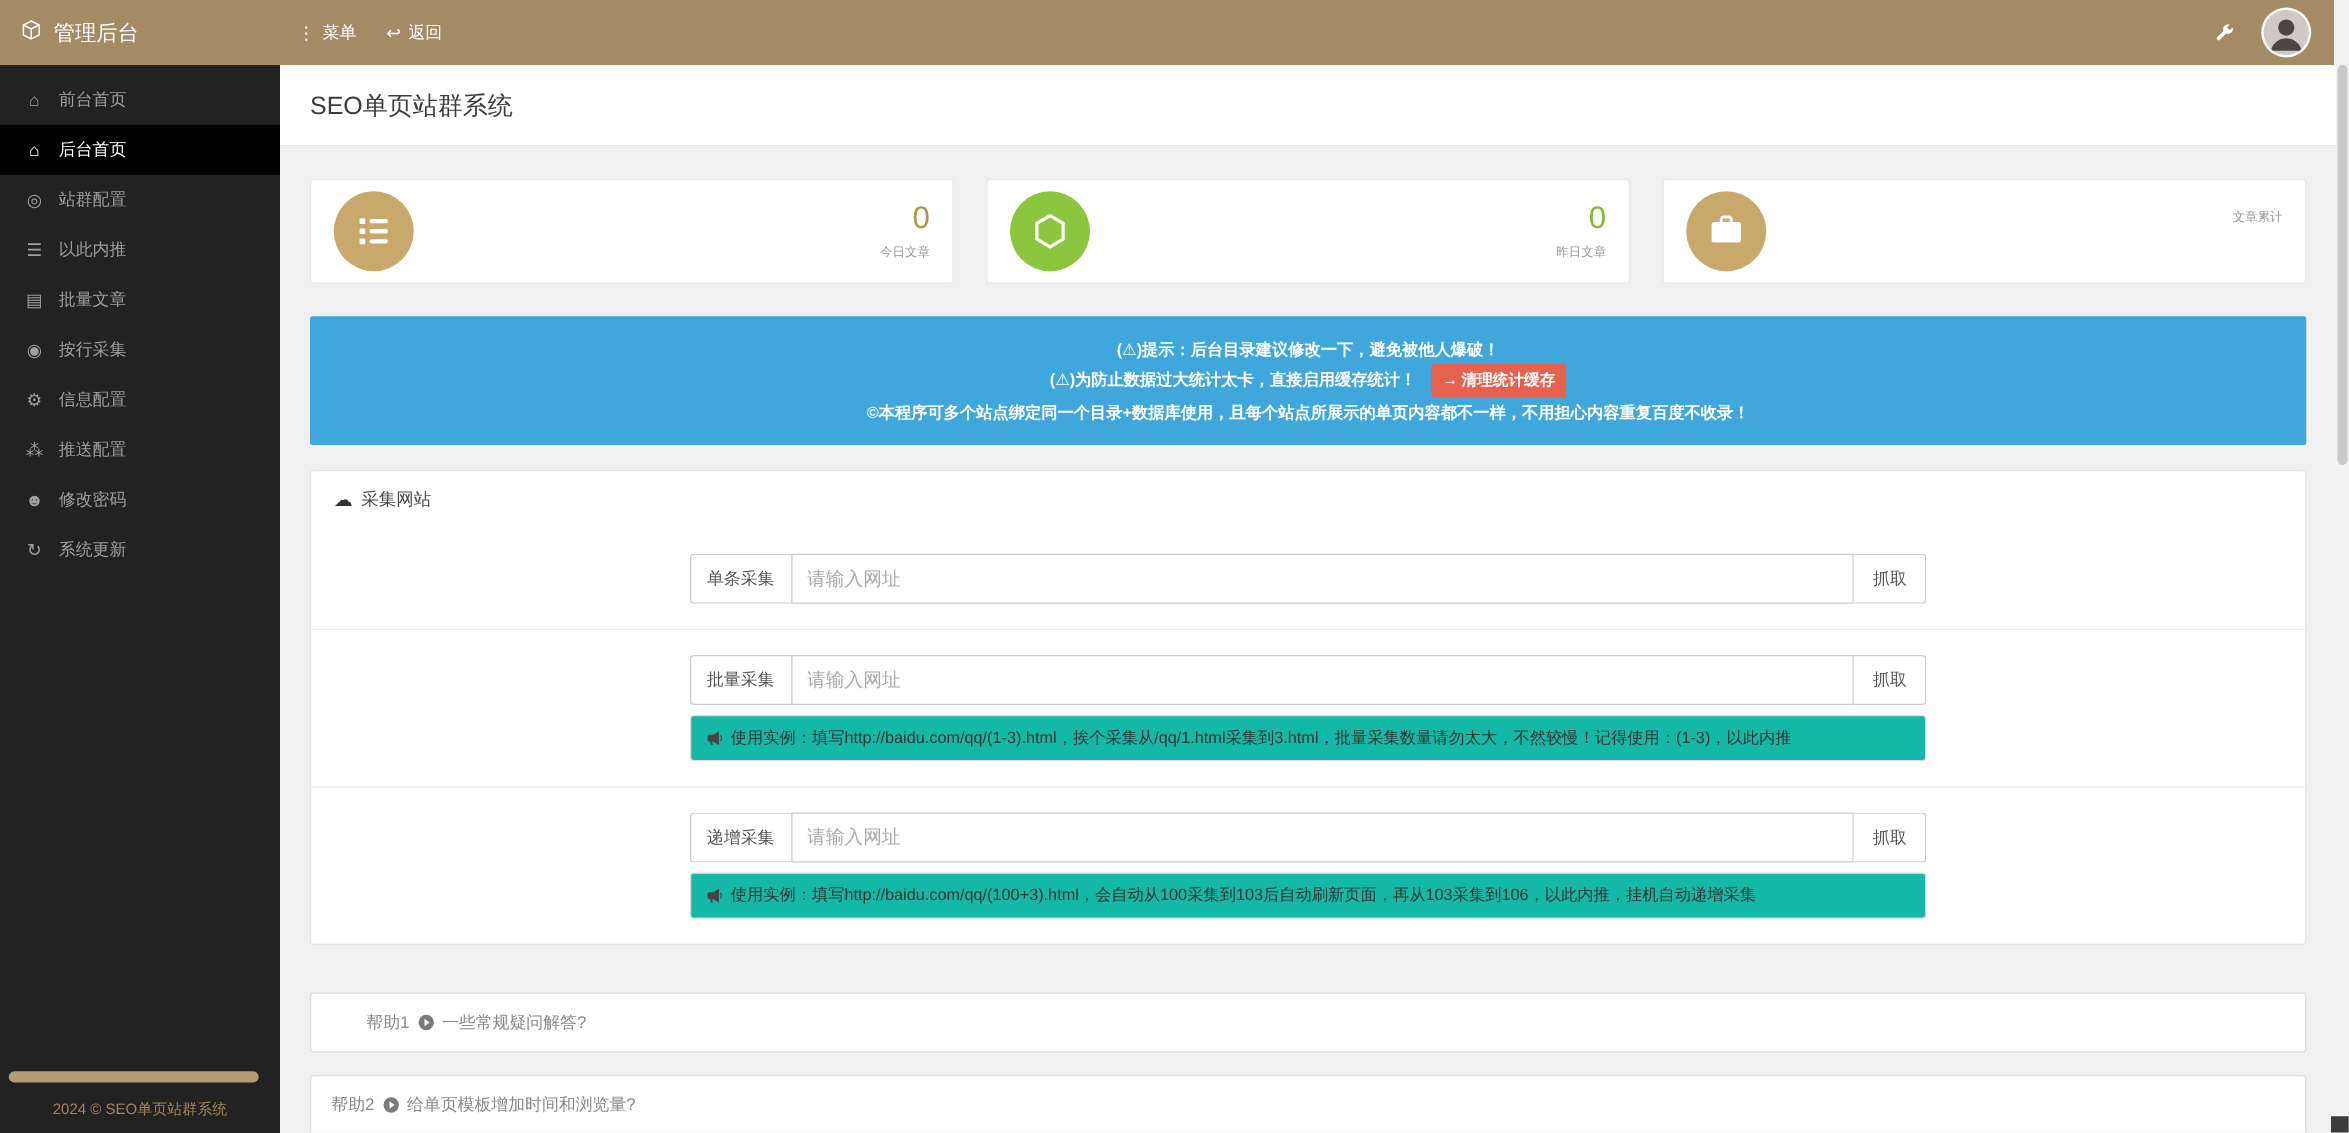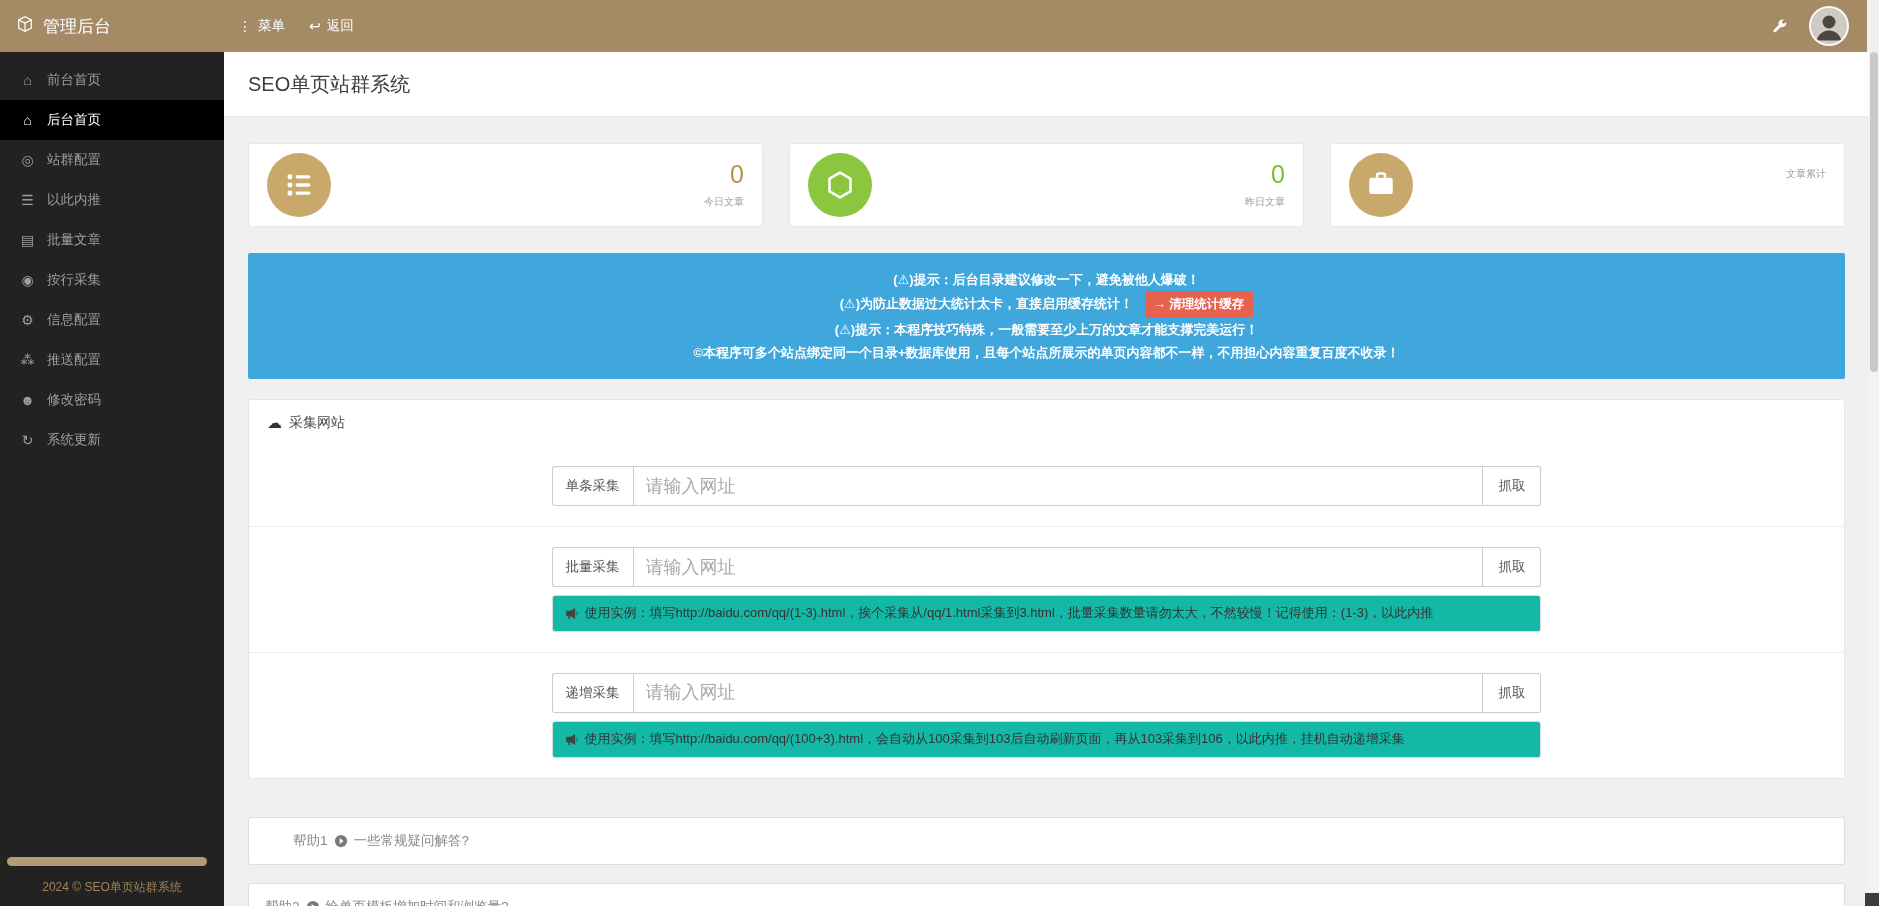--- a/index.html
+++ b/index.html
@@ -55,21 +55,21 @@
   .clear-cache-btn { display:inline-flex; align-items:center; gap:3px; background:#e7624e; color:#fff; border-radius:3px; padding:2px 9px; margin-left:8px; font-size:12.5px; font-weight:bold; cursor:pointer; vertical-align:middle; }
 
   
   .panel { margin-top:20px; background:#fff; border:1px solid #e5e5e5; border-radius:3px; }
   .panel-header { padding:14px 18px; font-size:14px; color:#4a4a4a; display:flex; align-items:center; gap:7px; }
   .cloud { font-size:15px; color:#333; }
   .collect-section { padding:20px 18px; }
   .collect-section + .collect-section { border-top:1px solid #ededed; }
   .input-group { width:63.5%; margin:0 auto; display:flex; height:40px; }
   .ig-addon { display:flex; align-items:center; padding:0 13px; border:1px solid #ccc; border-right:none; border-radius:3px 0 0 3px; background:#fff; font-size:13.5px; color:#555; white-space:nowrap; }
-  .ig-input { flex:1; min-width:0; border:1px solid #ccc; padding:0 12px; font-size:18px; color:#333; outline:none; border-radius:0; font-family:inherit; background:#fff; }
+  .ig-input { flex:1; min-width:0; border:1px solid #ccc; padding:0 12px; font-size:15px; color:#333; outline:none; border-radius:0; font-family:inherit; background:#fff; }
   .ig-input::placeholder { color:#aaa; }
   .ig-btn { padding:0 15px; border:1px solid #ccc; border-left:none; background:#fff; border-radius:0 3px 3px 0; font-size:13.5px; color:#555; cursor:pointer; font-family:inherit; }
   .note { width:63.5%; margin:8px auto 0; box-sizing:border-box; background:#14b8a6; border:1px solid #ddd; border-radius:3px; padding:8px 12px; font-size:13px; color:#333; display:flex; align-items:center; gap:7px; line-height:1.45; }
   .note-icon { display:flex; flex:none; }
 
   
   .help-panel { background:#fff; border:1px solid #ddd; border-radius:3px; padding:14px 16px; color:#888; font-size:13.5px; display:flex; align-items:center; gap:6px; cursor:pointer; }
   .help-panel.first { margin-top:38px;padding-left:44px; }
   .help-panel + .help-panel { margin-top:18px; }
   .help-icon { display:flex; }
@@ -216,21 +216,20 @@
 
     <div class="alert">
       <div class="alert-line">(⚠)提示：后台目录建议修改一下，避免被他人爆破！</div>
       <div class="alert-line">
         <span>(⚠)为防止数据过大统计太卡，直接启用缓存统计！</span>
         <a class="clear-cache-btn">
           <span>→</span>
           <span>清理统计缓存</span>
         </a>
       </div>
-      <div class="alert-line">(⚠)提示：本程序技巧特殊，一般需要至少上万的文章才能支撑完美运行！</div>
       <div class="alert-line">©本程序可多个站点绑定同一个目录+数据库使用，且每个站点所展示的单页内容都不一样，不用担心内容重复百度不收录！</div>
     </div>
 
     <section class="panel">
       <div class="panel-header">
         <span class="cloud">☁</span>
         <span>采集网站</span>
       </div>
 
       <div class="collect-section">

